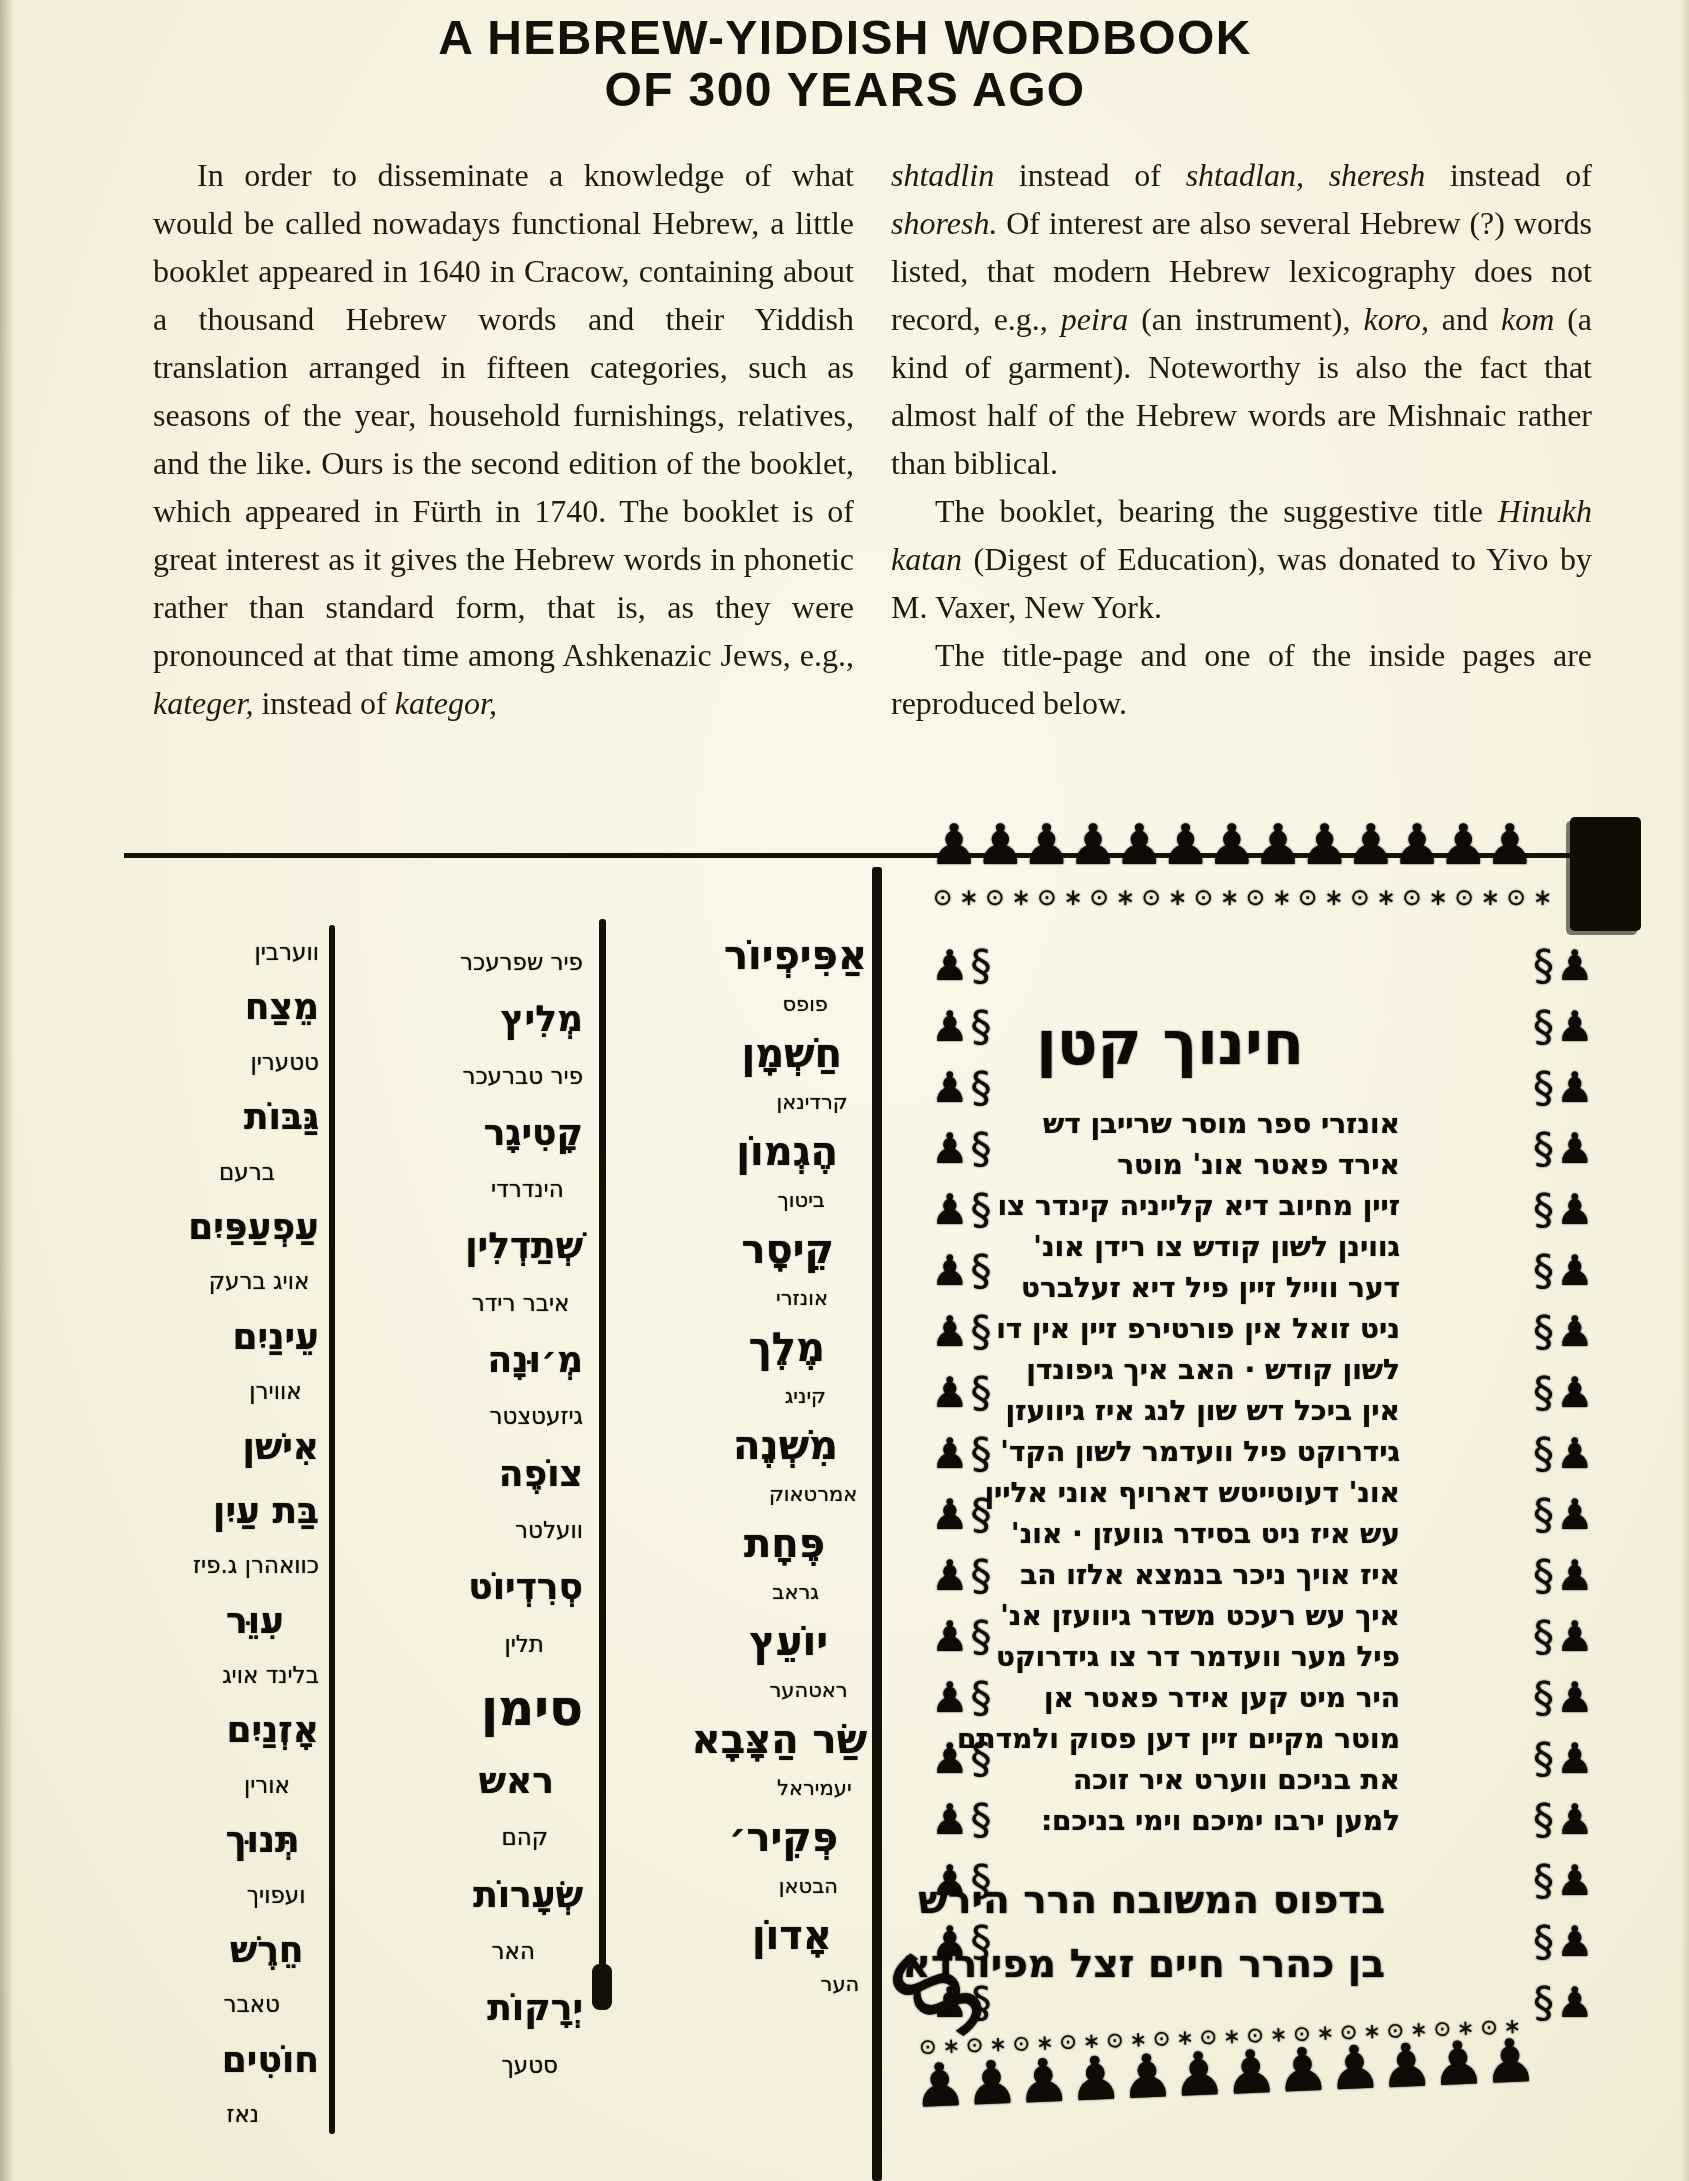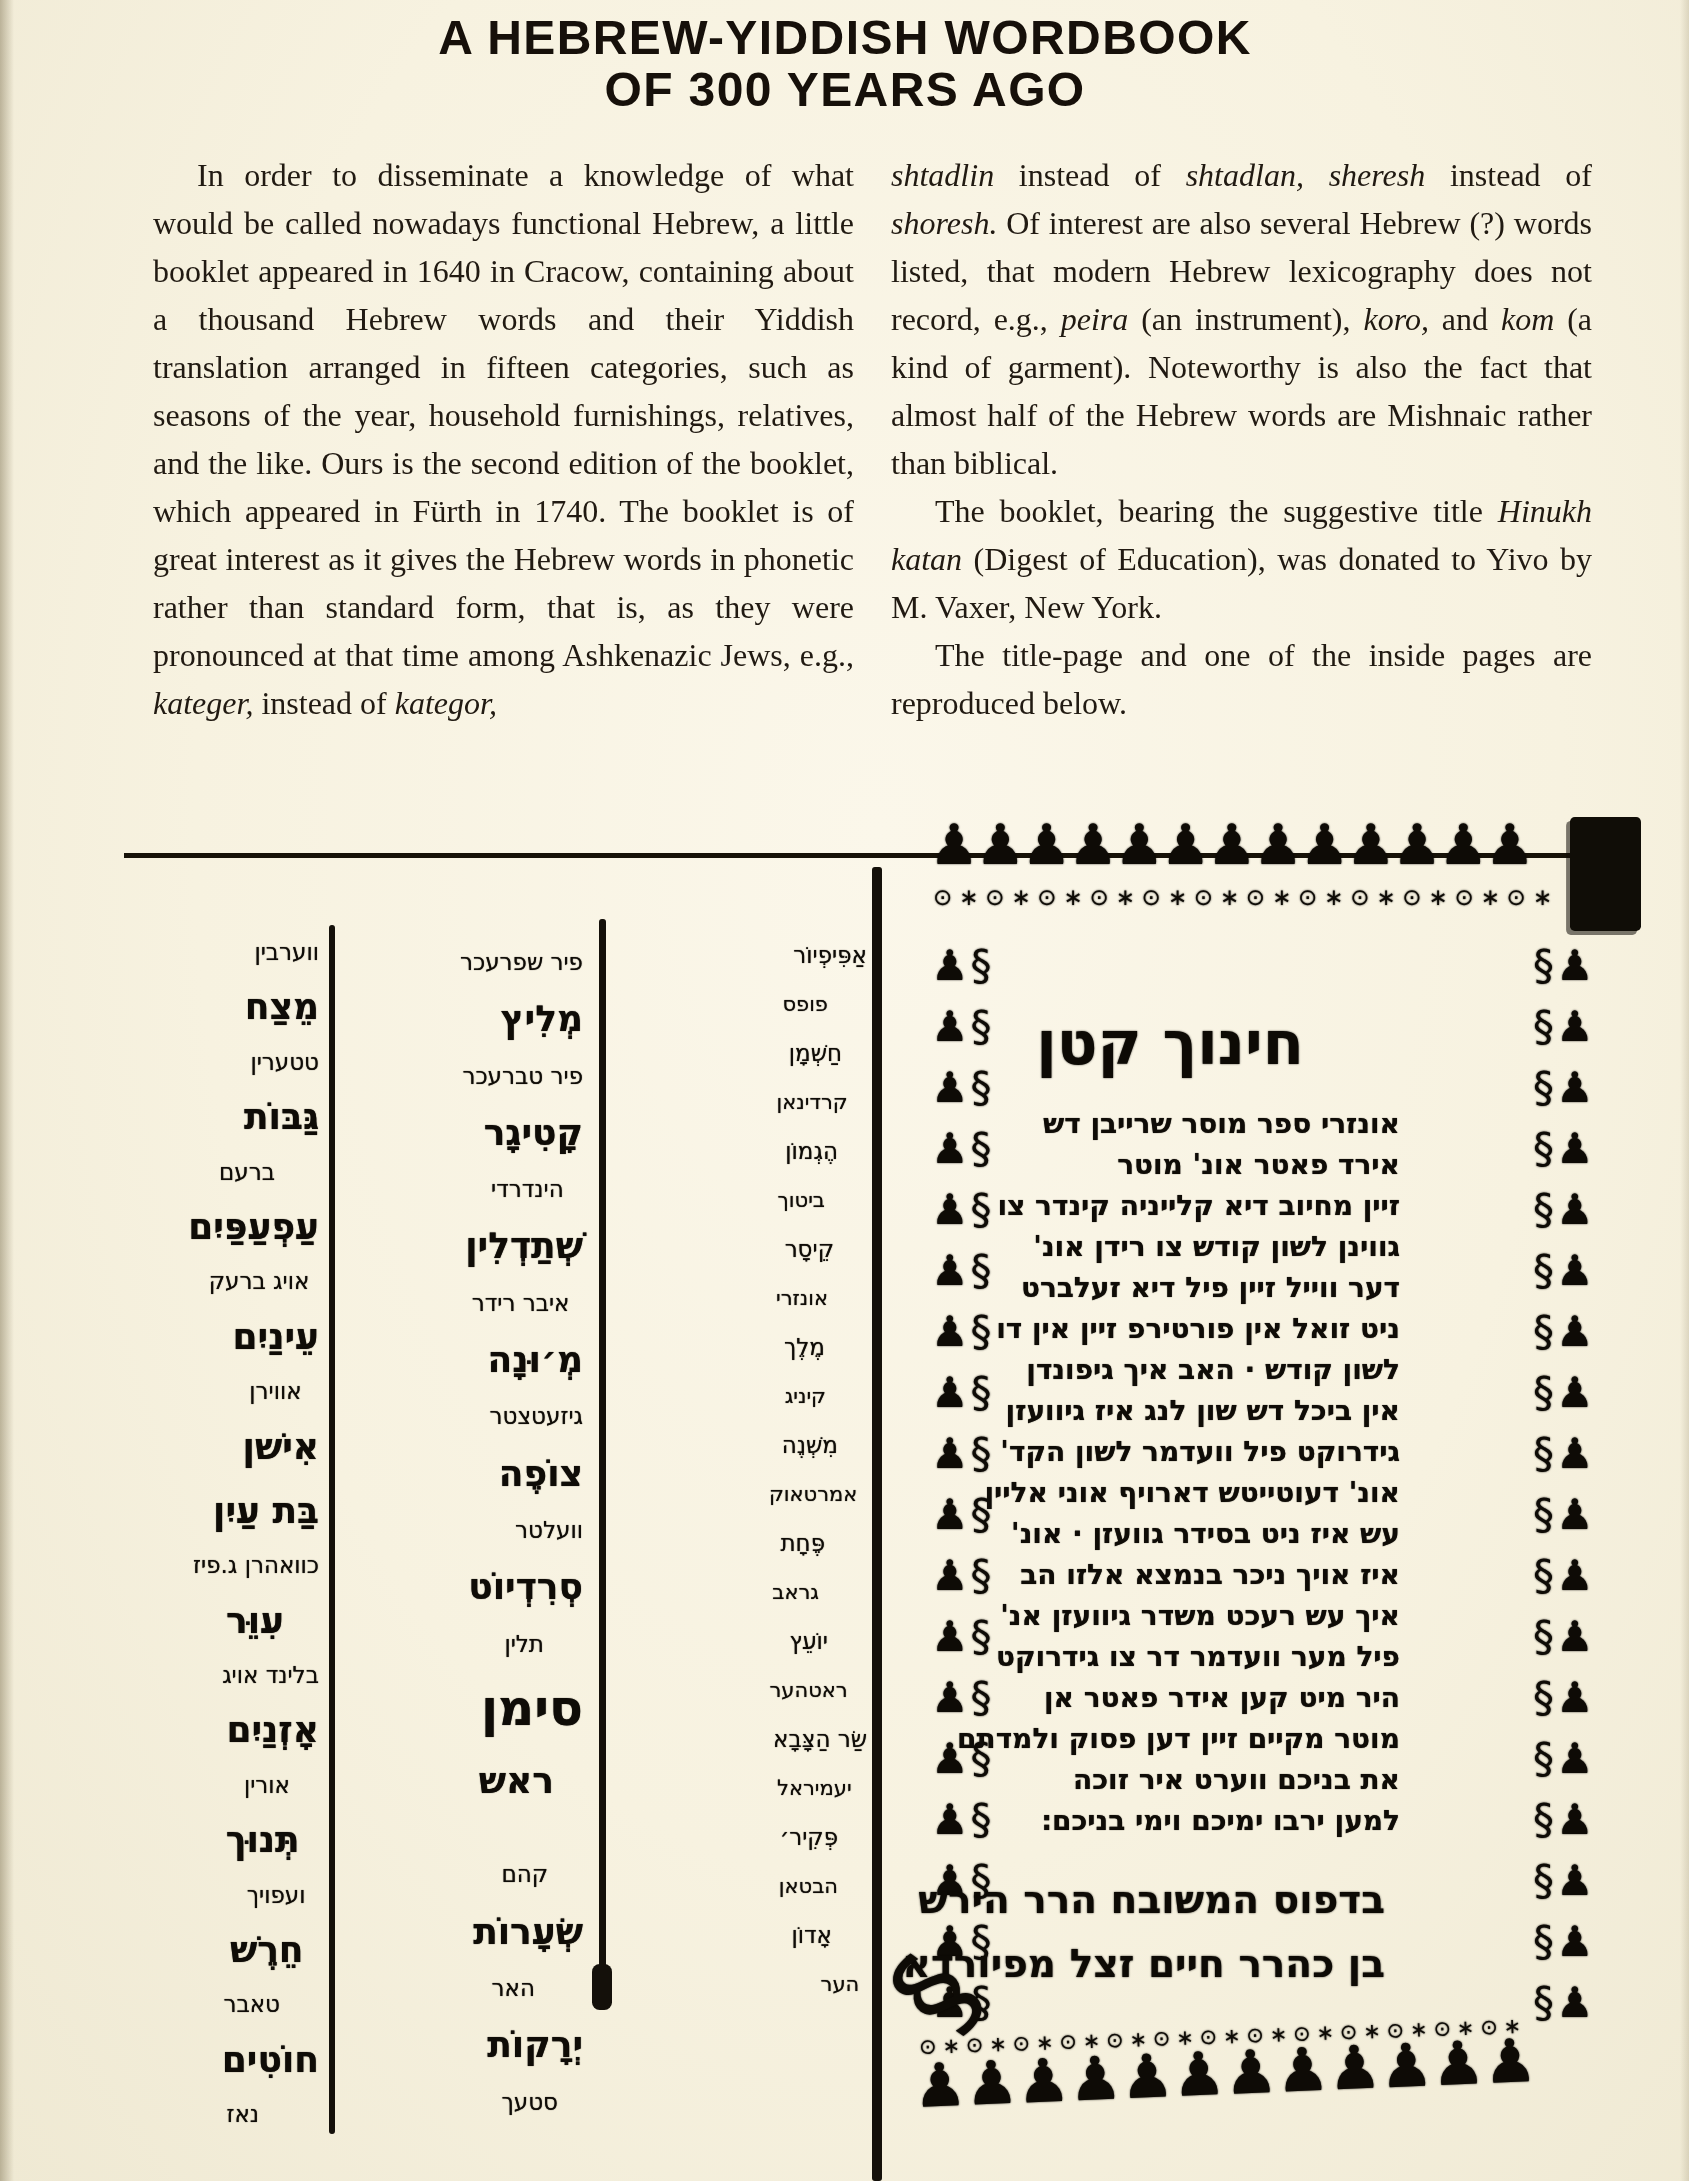--- a/index.html
+++ b/index.html
@@ -30,21 +30,21 @@
   .scancol{position:absolute;direction:rtl;display:flex;flex-direction:column;
     font-family:"DejaVu Sans", sans-serif;color:#0f0c07;
     text-shadow:0 0 1px rgba(14,10,5,.85);}
   .wline{white-space:nowrap;}
   #scanL{left:118px;top:938px;width:201px;row-gap:16.4px;}
   #scanM{left:340px;top:948px;width:243px;row-gap:18.3px;}
   #scanR{left:612px;top:933px;width:255px;row-gap:13.5px;}
   #scanL .lg,#scanM .lg{font-size:36px;line-height:48px;font-weight:bold;}
   #scanL .sm,#scanM .sm{font-size:23px;line-height:29px;}
   #scanM .xl{font-size:50px;line-height:62px;font-weight:bold;}
-  #scanR .lg{font-size:23px;line-height:44px;font-weight:normal;}
+  #scanR .lg{font-size:40px;line-height:44px;font-weight:bold;}
   #scanR .sm{font-size:21px;line-height:27px;}
   .orn{position:absolute;color:#0e0b06;font-family:"DejaVu Sans", sans-serif;
     text-shadow:0 0 1.9px rgba(10,8,4,.9);}
   #ornTop{left:929px;top:817px;width:653px;font-size:56px;letter-spacing:-3.9px;line-height:1;overflow:hidden;white-space:nowrap;}
   #ornTopChain{left:933px;top:884px;width:637px;font-size:23px;letter-spacing:6.8px;overflow:hidden;white-space:nowrap;}
   #cornerTR{position:absolute;left:1570px;top:817px;width:71px;height:114px;background:#100d07;border-radius:4.8px;
     box-shadow:-3.9px 3.9px 0 rgba(16,13,7,.55);}
   .orn-side{white-space:pre-line;line-height:61px;font-size:42px;letter-spacing:1.9px;}
   #ornLeft{left:931px;top:935px;}
   #ornRight{left:1533px;top:935px;}
@@ -122,21 +122,21 @@
       <div class="wline lg">שְׁתַדְלִין</div>
       <div class="wline sm" style="padding-right: 13.5px;">איבר רידר</div>
       <div class="wline lg">מְ׳וּנָה</div>
       <div class="wline sm">גיזעטצטר</div>
       <div class="wline lg">צוֹפֶה</div>
       <div class="wline sm">וועלטר</div>
       <div class="wline lg">סְרִדְיוֹט</div>
       <div class="wline sm" style="padding-right: 39px;">תלין</div>
       <div class="wline xl">סימן</div>
       <div class="wline lg" style="padding-right: 29px;">ראש</div>
-      <div class="wline sm" style="padding-right: 35px; margin-top: 37px;">קהם</div>
+      <div class="wline sm" style="padding-right: 35px;">קהם</div>
       <div class="wline lg">שְׂעָרוֹת</div>
       <div class="wline sm" style="padding-right: 48px;">האר</div>
       <div class="wline lg">יְרָקוֹת</div>
       <div class="wline sm" style="padding-right: 25px;">סטעך</div>
     </div>
   <div class="scancol" id="scanR">
       <div class="wline lg">אַפִּיפְיוֹר</div>
       <div class="wline sm" style="padding-right: 39px;">פופס</div>
       <div class="wline lg" style="padding-right: 25px;">חַשְׁמָן</div>
       <div class="wline sm" style="padding-right: 19.3px;">קרדינאן</div>

